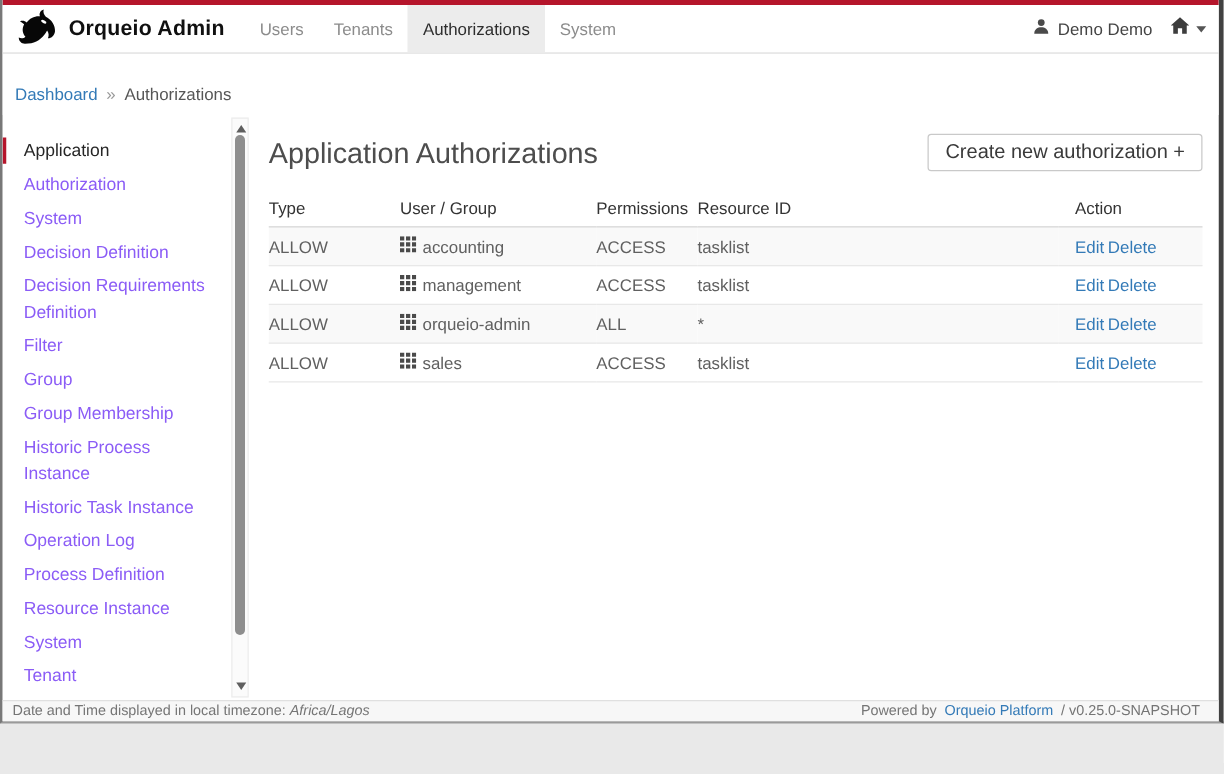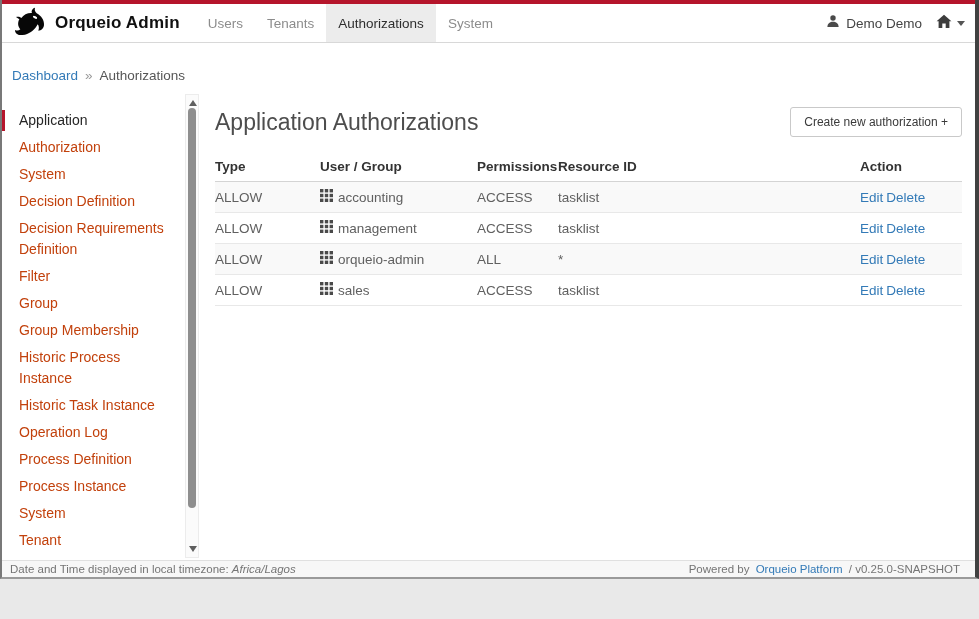--- a/index.html
+++ b/index.html
@@ -24,34 +24,34 @@
   .caret{ width:0; height:0; border-left:4px solid transparent; border-right:4px solid transparent; border-top:5px solid #555; margin-left:5px; display:inline-block; }
   
   .breadcrumb-bar{ height:49px; flex:0 0 auto; display:flex; align-items:flex-end; padding:0 0 9px 10px; font-size:13.5px; background:#fff; }
   .breadcrumb-bar a{ color:#337ab7; text-decoration:none; cursor:pointer; }
   .crumb-sep{ color:#999; margin:0 7px; }
   .crumb-current{ color:#565656; }
   
   .main{ flex:1 1 auto; display:flex; overflow:hidden; }
   aside{ width:200px; flex:0 0 auto; position:relative; overflow:hidden; }
   .sidebar-list{ list-style:none; padding-top:18px; }
-  .sidebar-list li{ border-left:3px solid transparent; padding-left:14px; width:168px; font-size:14px; line-height:21px; margin-bottom:6px; color:#c2410c; cursor:pointer; }
+  .sidebar-list li{ border-left:3px solid transparent; padding-left:14px; width:168px; font-size:14px; line-height:21px; margin-bottom:6px; color:#8b5cf6; cursor:pointer; }
   .sidebar-list li.active{ border-left-color:#b5152b; color:#262626; }
   
   .sb{ position:absolute; top:2px; right:3px; width:14px; height:calc(100% - 4px); background:#fbfbfb; border:1px solid #ececec; }
   .tri-up{ position:absolute; top:5px; left:3px; width:0; height:0; border-left:4px solid transparent; border-right:4px solid transparent; border-bottom:6px solid #5f5f5f; }
   .tri-down{ position:absolute; bottom:5px; left:3px; width:0; height:0; border-left:4px solid transparent; border-right:4px solid transparent; border-top:6px solid #5f5f5f; }
   .sb-thumb{ position:absolute; top:13px; left:2px; width:8px; height:400px; background:#8e8e8e; border-radius:5px; }
   
   .content{ flex:1 1 auto; padding:0 13px; overflow:hidden; }
   .content-header{ display:flex; justify-content:space-between; align-items:center; margin-top:15px; }
   h1{ font-size:23px; font-weight:400; color:#4d4d4d; }
-  .create-btn{ height:30px; padding:0 13px; background:#fff; border:1px solid #c9c9c9; border-radius:3px; font-size:12px; color:#3a3a3a; font-family:"Liberation Sans",sans-serif; cursor:pointer; }
+  .create-btn{ height:30px; padding:0 13px; background:#fff; border:1px solid #c9c9c9; border-radius:3px; font-size:16px; color:#3a3a3a; font-family:"Liberation Sans",sans-serif; cursor:pointer; }
   table{ width:100%; border-collapse:collapse; margin-top:17px; font-size:13.5px; table-layout:fixed; }
-  th{ text-align:left; font-weight:700; color:#333; padding:5px 4px 7px 0; border-bottom:1px solid #d4d4d4; }
+  th{ text-align:left; font-weight:400; color:#333; padding:5px 4px 7px 0; border-bottom:1px solid #d4d4d4; }
   td{ padding:7px 4px 7px 0; border-bottom:1px solid #e8e8e8; color:#606060; }
   tbody tr:nth-child(odd){ background:#f9f9f9; }
   .user-cell{ display:flex; align-items:center; }
   .user-cell svg{ margin-right:5px; flex:0 0 auto; }
   .actions-cell{ padding-left:13px; }
   .actions-cell a{ color:#337ab7; text-decoration:none; cursor:pointer; margin-right:3px; }
   
   footer{ height:17px; flex:0 0 auto; background:#f7f7f7; border-top:1px solid #e0e0e0; display:flex; align-items:center; justify-content:space-between; font-size:11.5px; color:#757575; padding:0 15px 0 8px; }
   footer .tz{ font-style:italic; }
   footer a{ color:#337ab7; text-decoration:none; cursor:pointer; }
@@ -112,21 +112,21 @@
         <li>System</li>
         <li>Decision Definition</li>
         <li>Decision Requirements Definition</li>
         <li>Filter</li>
         <li>Group</li>
         <li>Group Membership</li>
         <li>Historic Process Instance</li>
         <li>Historic Task Instance</li>
         <li>Operation Log</li>
         <li>Process Definition</li>
-        <li>Process Instance</li>
+        <li>Resource Instance</li>
         <li>System</li>
         <li>Tenant</li>
       </ul>
       <div class="sb">
         <span class="tri-up"></span>
         <div class="sb-thumb"></div>
         <span class="tri-down"></span>
       </div>
     </aside>
 

